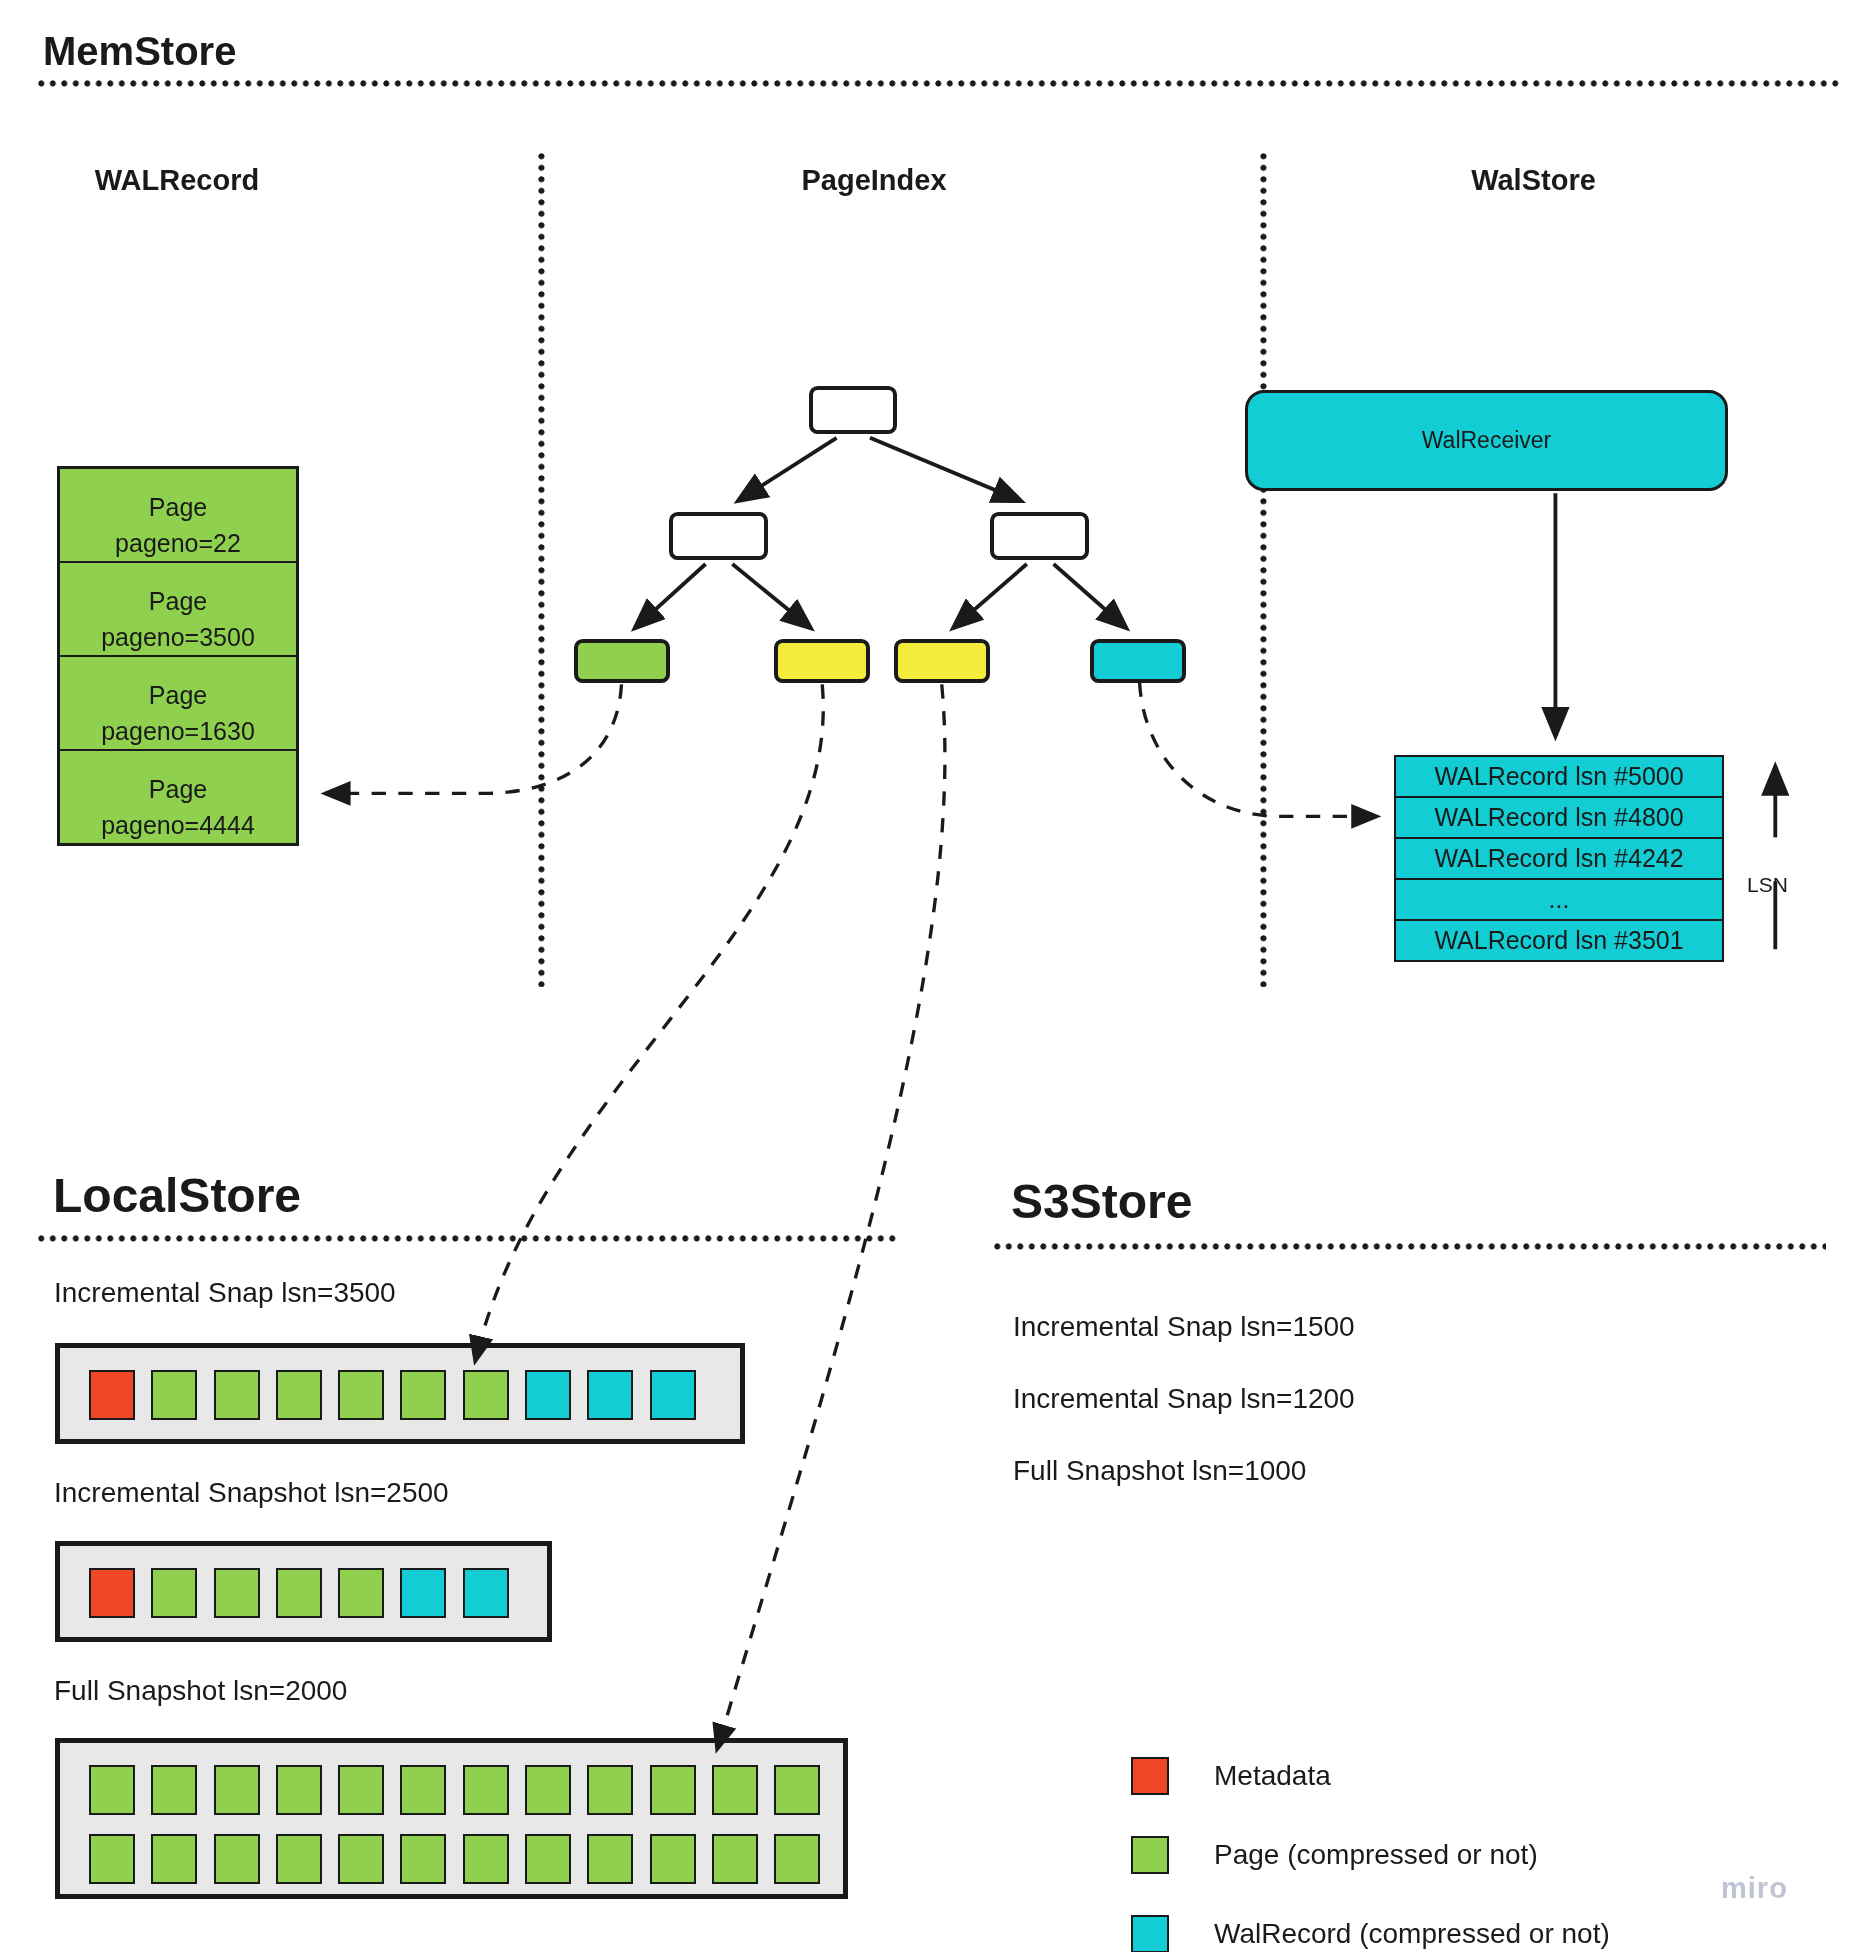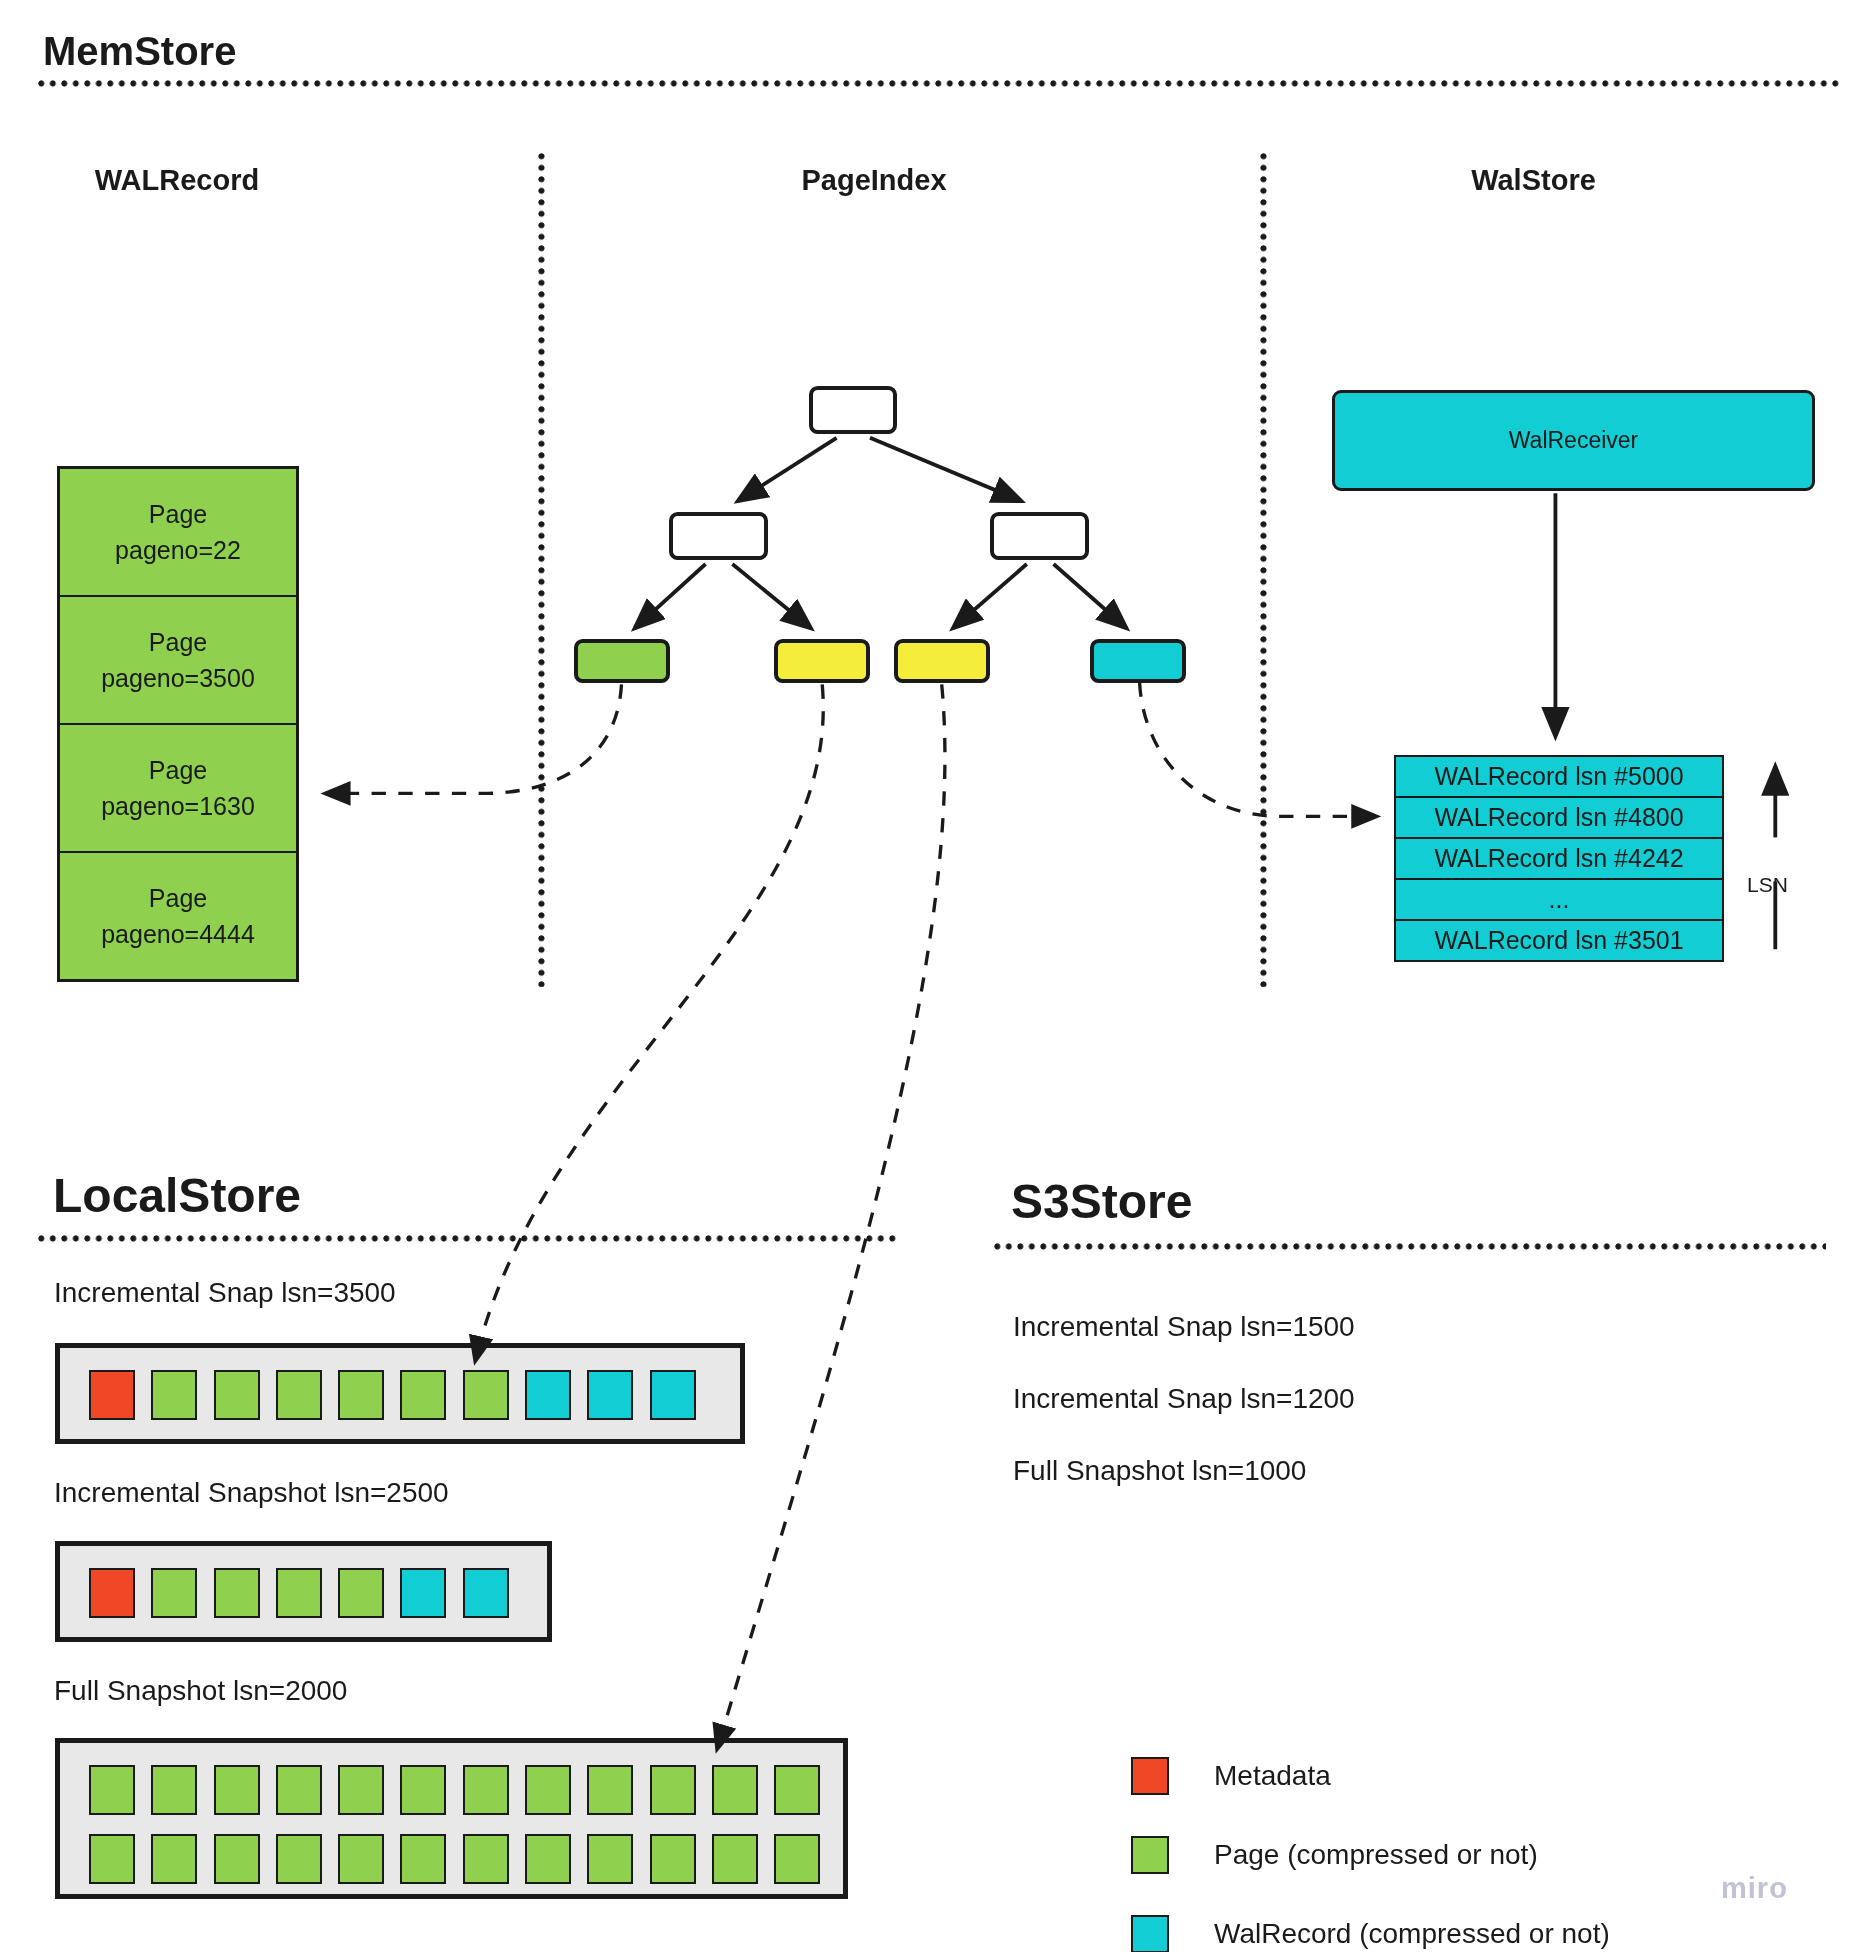--- a/index.html
+++ b/index.html
@@ -9,21 +9,21 @@
   .section-title{font-weight:700;font-size:40px;letter-spacing:0;}
   .sub-title{font-weight:800;font-size:48px;}
   .col-head{font-weight:700;font-size:29px;text-align:center;}
   .hdots{height:6.7px;background-image:radial-gradient(circle at 3.3px 3.3px,#1a1a1a 2.6px,transparent 3.3px);
          background-size:11.5px 6.7px;background-repeat:repeat-x;}
   .vdots{width:6.7px;background-image:radial-gradient(circle at 3.3px 3.3px,#1a1a1a 2.6px,transparent 3.3px);
          background-size:6.7px 11.5px;background-repeat:repeat-y;}
   .label{font-size:28px;}
   
   .ps-table{border:3.8px solid #1a1a1a;width:242px;}
-  .ps-cell{height:126px;display:flex;flex-direction:column;align-items:center;justify-content:center;
+  .ps-cell{height:92px;display:flex;flex-direction:column;align-items:center;justify-content:flex-end;
            font-size:25px;line-height:1.45;}
   .ps-cell + .ps-cell{border-top:2.9px solid #1a1a1a;}
   
   .tnode{border:4.8px solid #1a1a1a;border-radius:8.6px;background:#ffffff;}
   
   .wal-receiver{border:3.8px solid #1a1a1a;border-radius:19px;display:flex;align-items:center;justify-content:center;
                 font-size:23px;}
   .wal-stack{border:2.9px solid #1a1a1a;}
   .wal-row{height:39px;display:flex;align-items:center;justify-content:center;font-size:25px;}
   .wal-row + .wal-row{border-top:2.9px solid #1a1a1a;}
@@ -73,21 +73,21 @@
   </div>
 
 <div class="abs tnode" style="left:809px;top:386px;width:88px;height:48px;"></div>
 <div class="abs tnode" style="left:669px;top:512px;width:99px;height:48px;"></div>
 <div class="abs tnode" style="left:990px;top:512px;width:99px;height:48px;"></div>
 <div class="abs tnode" style="left: 574px; top: 639px; width: 96px; height: 44px; background: rgb(143, 209, 79);"></div>
 <div class="abs tnode" style="left: 774px; top: 639px; width: 96px; height: 44px; background: rgb(244, 237, 59);"></div>
 <div class="abs tnode" style="left: 894px; top: 639px; width: 96px; height: 44px; background: rgb(244, 237, 59);"></div>
 <div class="abs tnode" style="left: 1090px; top: 639px; width: 96px; height: 44px; background: rgb(18, 205, 212);"></div>
 
-<div class="abs wal-receiver" style="left: 1332px; top: 390px; width: 483px; height: 101px; background: rgb(18, 205, 212); border-radius: 9px;">
+<div class="abs wal-receiver" style="left: 1245px; top: 390px; width: 483px; height: 101px; background: rgb(18, 205, 212);">
   <span>WalReceiver</span>
 </div>
 <div class="abs wal-stack" style="left: 1394px; top: 755px; width: 330px; background: rgb(18, 205, 212);">
     <div class="wal-row">WALRecord lsn #5000</div>
     <div class="wal-row">WALRecord lsn #4800</div>
     <div class="wal-row">WALRecord lsn #4242</div>
     <div class="wal-row">...</div>
     <div class="wal-row">WALRecord lsn #3501</div>
   </div>
 <div class="abs lsn-label" style="left:1747px;top:843px;">LSN</div>

